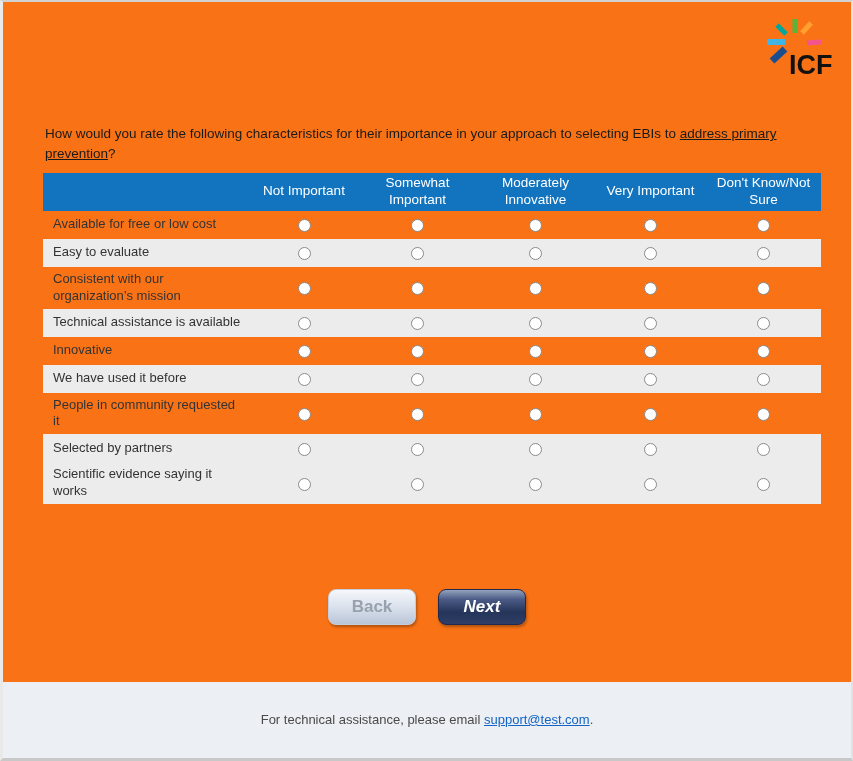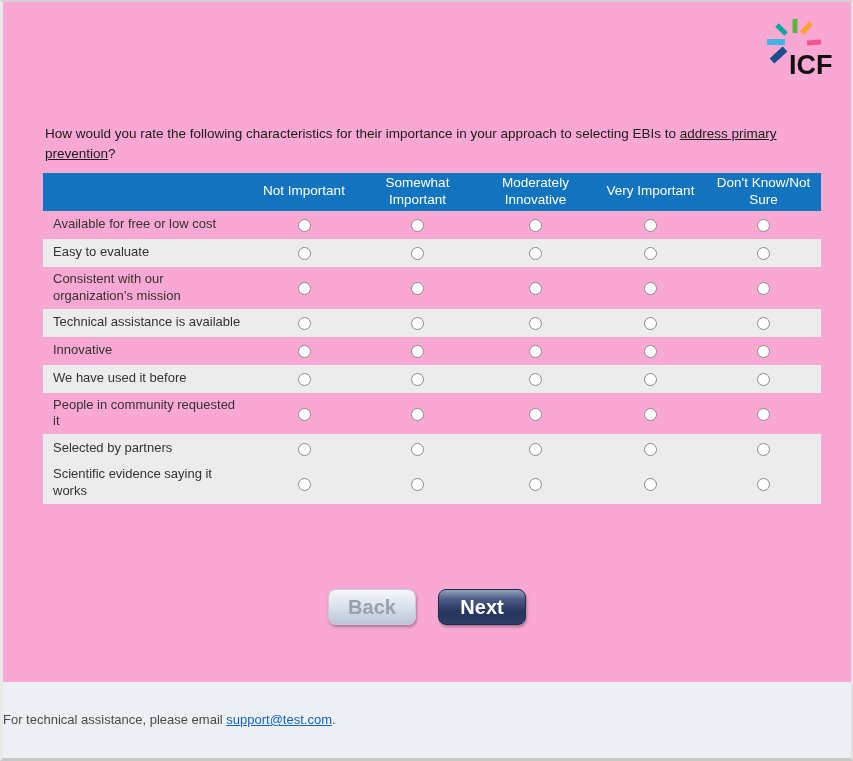--- a/index.html
+++ b/index.html
@@ -1,18 +1,18 @@
 <!DOCTYPE html>
 <html><head>
 <meta charset="utf-8">
 <style>
   * { margin:0; padding:0; box-sizing:border-box; }
   html,body { width:853px; height:761px; background:#e9e9e9; font-family:"Liberation Sans", sans-serif; }
   .page {
-    position:relative; width:853px; height:761px; background:#f9a8d4;
+    position:relative; width:853px; height:761px; background:#f97316;
     border-top:2px solid #d2d2d2; border-left:3px solid #e9e9e9;
     border-right:2px solid #e2e2e2; border-bottom:3px solid #c8c8c8;
     overflow:hidden;
     padding-left:20px;
   }
   
   .logo { position:absolute; top:14px; right:16px; width:70px; height:64px; }
   
   .question {
     position:absolute; top:122px; left:42px; width:740px;
@@ -43,36 +43,36 @@
   .radio {
     display:inline-block; width:13px; height:13px; border-radius:50%;
     border:1px solid #8a8a8a; background:#ffffff; cursor:pointer; vertical-align:middle;
   }
   
   .btn-row {
     position:absolute; top:587px; left:0; width:100%;
     display:flex; justify-content:center; gap:22px;
   }
   .btn {
-    width:88px; height:36px; border-radius:8px; font-size:20px; font-weight:bold;
+    width:88px; height:36px; border-radius:8px; font-size:17px; font-weight:bold;
     font-family:"Liberation Sans", sans-serif; cursor:pointer;
     box-shadow:1px 2px 3px rgba(0,0,0,0.3);
   }
   .btn-back {
     background:linear-gradient(#f5f7fa 0%, #dde4ee 45%, #b9c5d8 100%);
     border:1px solid #c3cddc; color:#98a1ae;
   }
   .btn-next {
     background:linear-gradient(#93a2bd 0%, #4a5a85 28%, #253459 65%, #2f3e67 100%);
-    border:1px solid #1e2b4e; color:#ffffff;
+    border:1px solid #1e2b4e; color:#ffffff;font-style:italic;
   }
   
   .footer {
     position:absolute; left:0; right:0; bottom:0; height:76px;
-    background:#eceff3; padding-top:30px;
+    background:#eceff3; text-align:center; padding-top:30px;
     font-size:13px; color:#4a4a4a;
   }
   .footer a { color:#1464c4; text-decoration:underline; cursor:pointer; }
 </style>
 </head>
 <body>
 
 <div class="page">
 
   <div class="logo">

